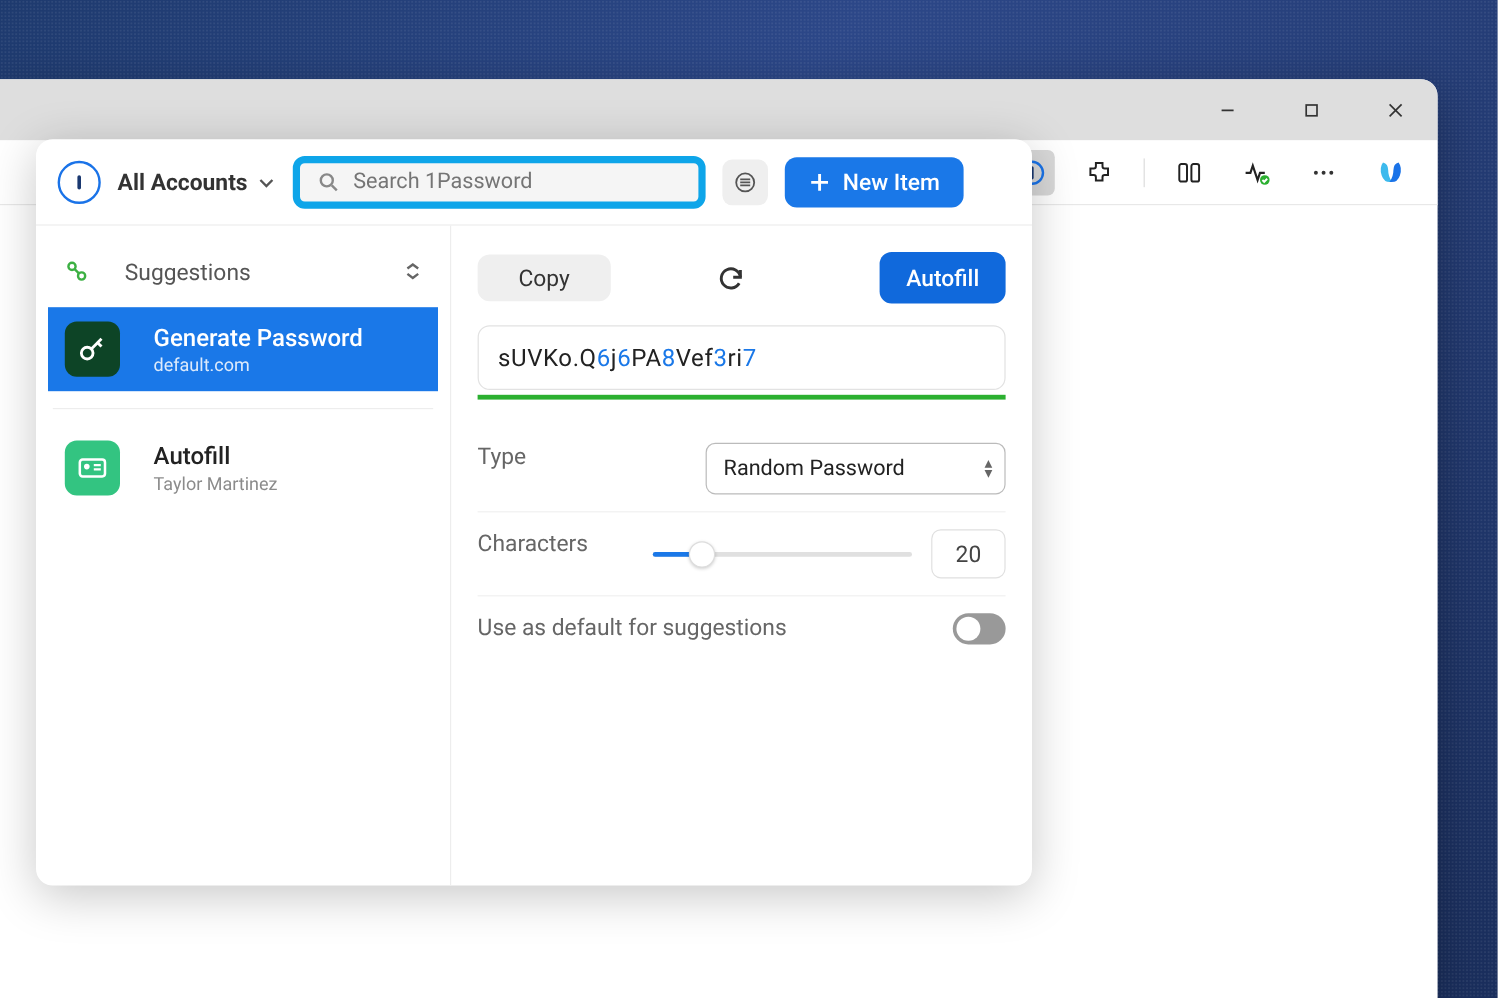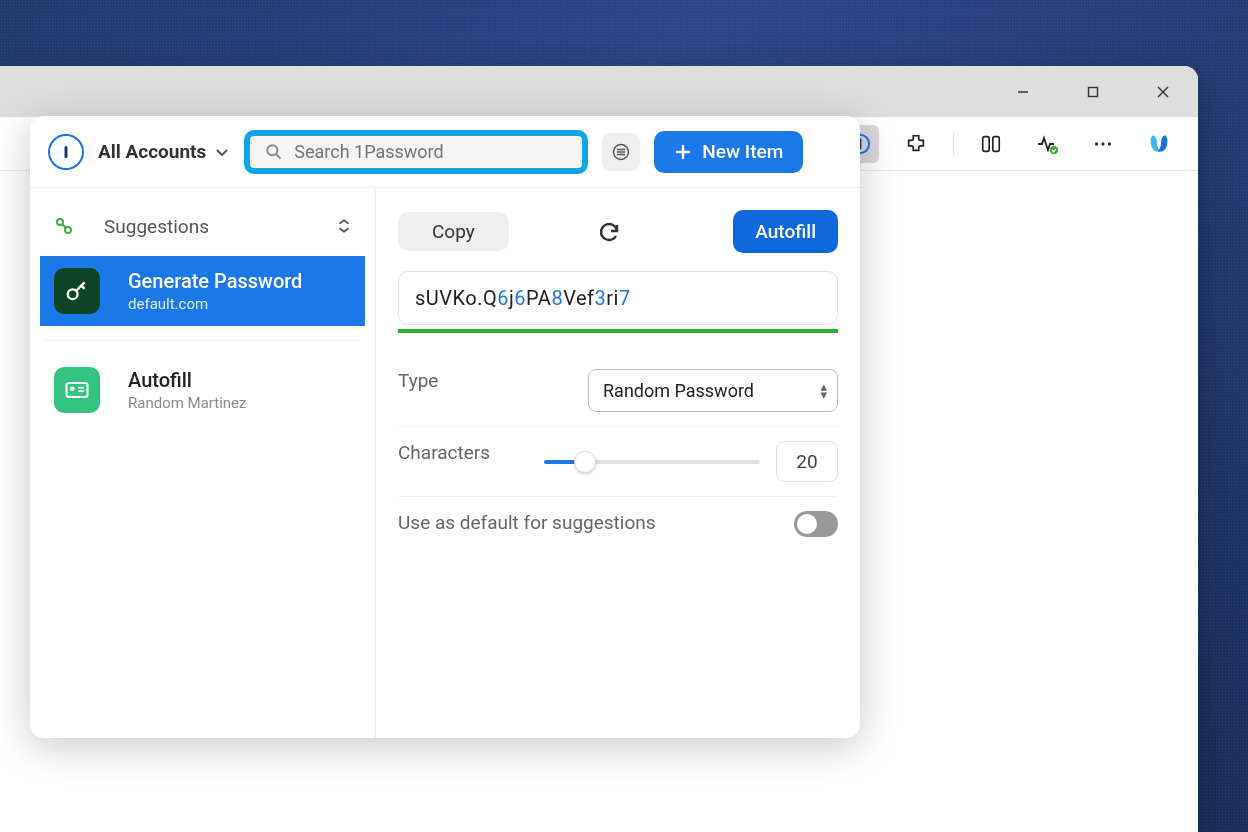--- a/index.html
+++ b/index.html
@@ -211,21 +211,21 @@
           <div class="item-icon id">
               <svg width="28" height="28" viewBox="0 0 24 24" fill="#fff">
                 <rect x="3" y="6" width="18" height="12" rx="2" fill="none" stroke="#fff" stroke-width="1.8"></rect>
                 <circle cx="8" cy="11" r="2" fill="#fff"></circle>
                 <line x1="13" y1="10" x2="18" y2="10" stroke="#fff" stroke-width="1.6"></line>
                 <line x1="13" y1="13" x2="18" y2="13" stroke="#fff" stroke-width="1.6"></line>
               </svg>
             </div>
           <div>
             <div class="item-title">Autofill</div>
-            <div class="item-sub">Random Martinez</div>
+            <div class="item-sub">Taylor Martinez</div>
           </div>
         </div>
       </div>
 
       <div class="detail">
         <div class="action-row">
           <button class="btn btn-copy">Copy</button>
           <div class="spacer"></div>
           <svg class="refresh" viewBox="0 0 24 24" fill="none" stroke="#333" stroke-width="2.4">
               <path d="M20 11A8 8 0 1 0 19 16"></path>

